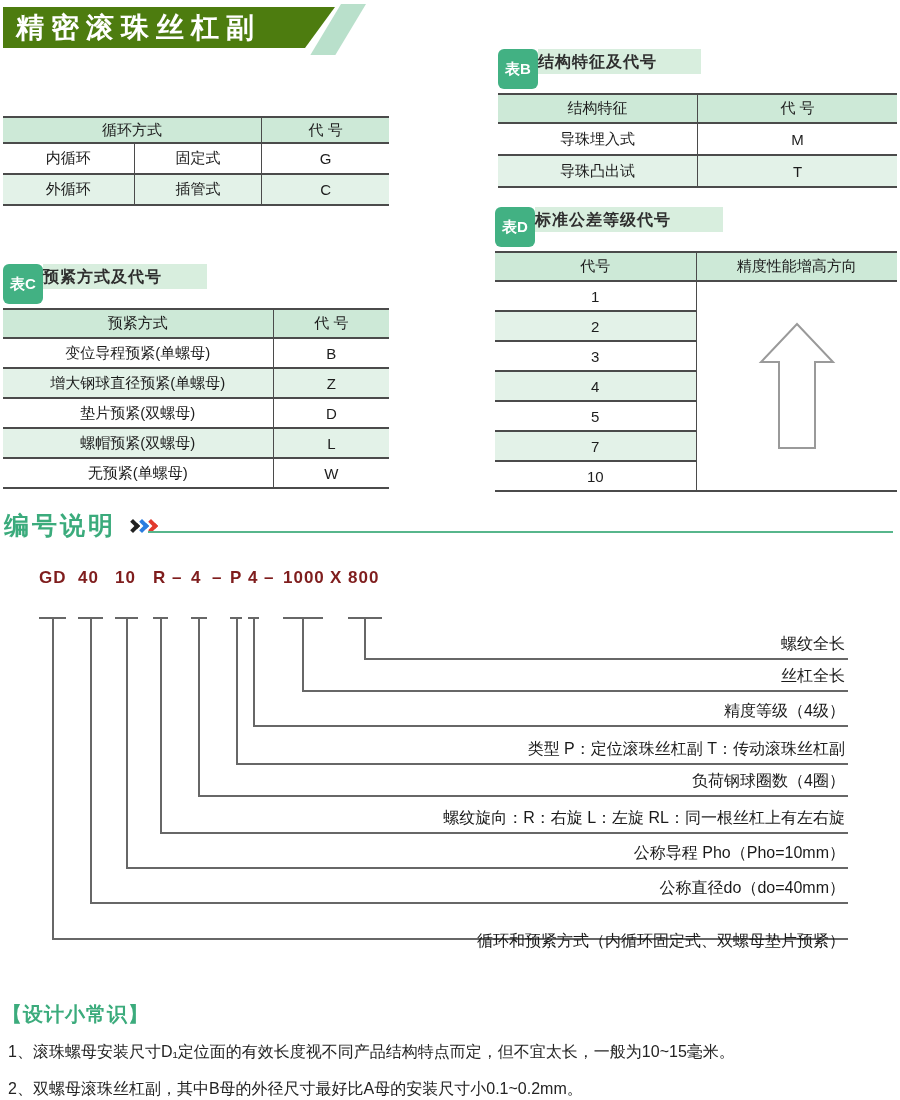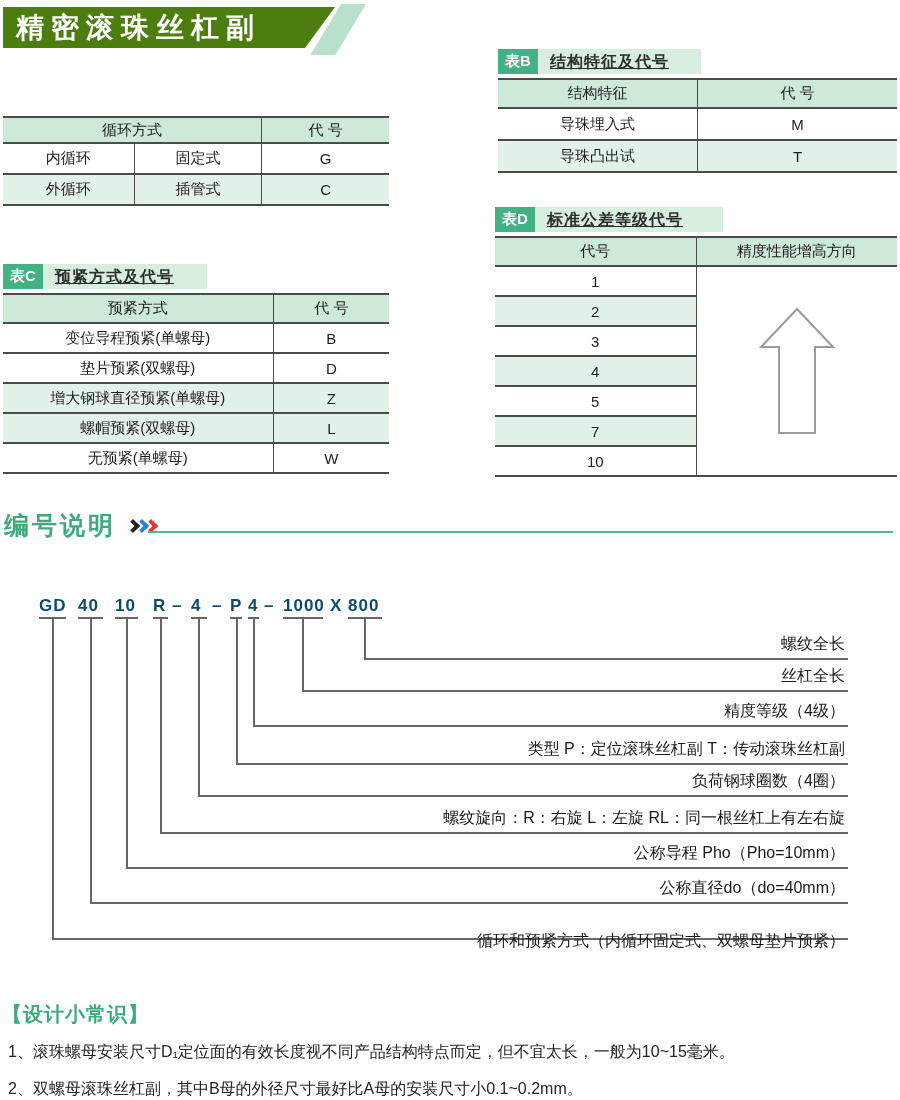--- a/index.html
+++ b/index.html
@@ -11,24 +11,24 @@
   .banner-echo { position:absolute; left:341px; top:4px; width:25px; height:51px;
                  background:#b9e0cb; transform:skewX(-31deg); transform-origin:top left; }
   .banner { position:absolute; left:3px; top:7px; width:332px; height:41px; background:#4d7c0f;
             clip-path:polygon(0 0,100% 0,calc(100% - 30px) 100%,0 100%);
             display:flex; align-items:center; }
   .banner span { color:#fff; font-size:28px; font-weight:bold; letter-spacing:7px; padding-left:13px; white-space:nowrap; }
 
   
   .tbl-sec { position:absolute; }
   .tbl-title { display:flex; align-items:stretch; }
-  .badge { width:40px; height:25px; background:#42b183; color:#fff; font-size:15px; font-weight:600;
-           display:flex; align-items:center; justify-content:center; flex:0 0 auto; }
+  .badge { width:40px; height:40px; background:#42b183; color:#fff; font-size:15px; font-weight:600;
+           display:flex; align-items:center; justify-content:center; flex:0 0 auto;border-radius:6px; }
   .strip { height:25px; line-height:25px; background:#d8eede; color:#2e2e2e; font-size:16px;
-           font-weight:600; padding-left:12px; flex:1; letter-spacing:1px; white-space:nowrap;text-decoration:underline; }
+           font-weight:600; flex:1; letter-spacing:1px; white-space:nowrap; }
   table { border-collapse:collapse; width:100%; table-layout:fixed; margin-top:4px;
           border-bottom:2px solid #4b4b4b; }
   th, td { border-top:2px solid #4b4b4b; text-align:center; vertical-align:middle;
            color:#1d1d1d; font-size:15px; font-weight:500; white-space:nowrap; overflow:hidden;margin-top:28px; }
   th + th, td + td { border-left:1.5px solid #4b4b4b; }
   thead th { background:#cde9d7; }
   td.stripe { background:#e3f2e8; }
   #secA th { height:26px; }  #secA td { height:31px; }
   #secB th { height:29px; }  #secB td { height:32px; }
   #secC th { height:29px; }  #secC td { height:30px; }
@@ -49,21 +49,21 @@
   .num-header .num-title { color:#3bab7c; font-size:25px; font-weight:600; letter-spacing:3px; white-space:nowrap;text-align:right; }
   .chev { width:10px; height:10px; border-top:4px solid; border-right:4px solid;
           transform:rotate(45deg); display:inline-block; margin-left:3px; flex:0 0 auto; }
   .chev.c1 { border-color:#222; margin-left:12px; }
   .chev.c2 { border-color:#2b7de0; margin-left:-1px; }
   .chev.c3 { border-color:#e23a2e; margin-left:-1px; }
   .green-rule { position:absolute; left:148px; top:531px; width:745px; height:2px; background:#57b68c; }
 
   
   #code-diagram { position:absolute; left:0; top:0; width:900px; height:1100px; pointer-events:none; }
-  .code-seg { position:absolute; top:596px; color:#0c4a6e; font-size:17px; font-weight:600;
+  .code-seg { position:absolute; top:568px; color:#7f1d1d; font-size:17px; font-weight:600;
               letter-spacing:1px; white-space:nowrap; }
   .tick   { position:absolute; height:2px; background:#676767; }
   .vline  { position:absolute; width:2px; background:#676767; }
   .hline  { position:absolute; height:2px; background:#676767; }
   .code-label { position:absolute; right:55px; color:#1a1a1a; font-size:16px; font-weight:500; white-space:nowrap; }
 
   
   .tips-title { position:absolute; left:2px; top:1001px; color:#3bab7c; font-size:20px;
                 font-weight:600; letter-spacing:1px; }
   .tip-item { position:absolute; left:8px; color:#232323; font-size:16px; white-space:nowrap; }
@@ -150,26 +150,26 @@
             <th>预紧方式</th>
             <th>代 号</th>
           </tr>
         </thead>
       <tbody>
           <tr>
             <td>变位导程预紧(单螺母)</td>
             <td>B</td>
           </tr>
           <tr>
+            <td class="stripe">增大钢球直径预紧(单螺母)</td>
+            <td class="stripe">Z</td>
+          </tr>
+          <tr>
             <td>垫片预紧(双螺母)</td>
             <td>D</td>
-          </tr>
-          <tr>
-            <td class="stripe">增大钢球直径预紧(单螺母)</td>
-            <td class="stripe">Z</td>
           </tr>
           <tr>
             <td class="stripe">螺帽预紧(双螺母)</td>
             <td class="stripe">L</td>
           </tr>
           <tr>
             <td>无预紧(单螺母)</td>
             <td>W</td>
           </tr>
         </tbody>

